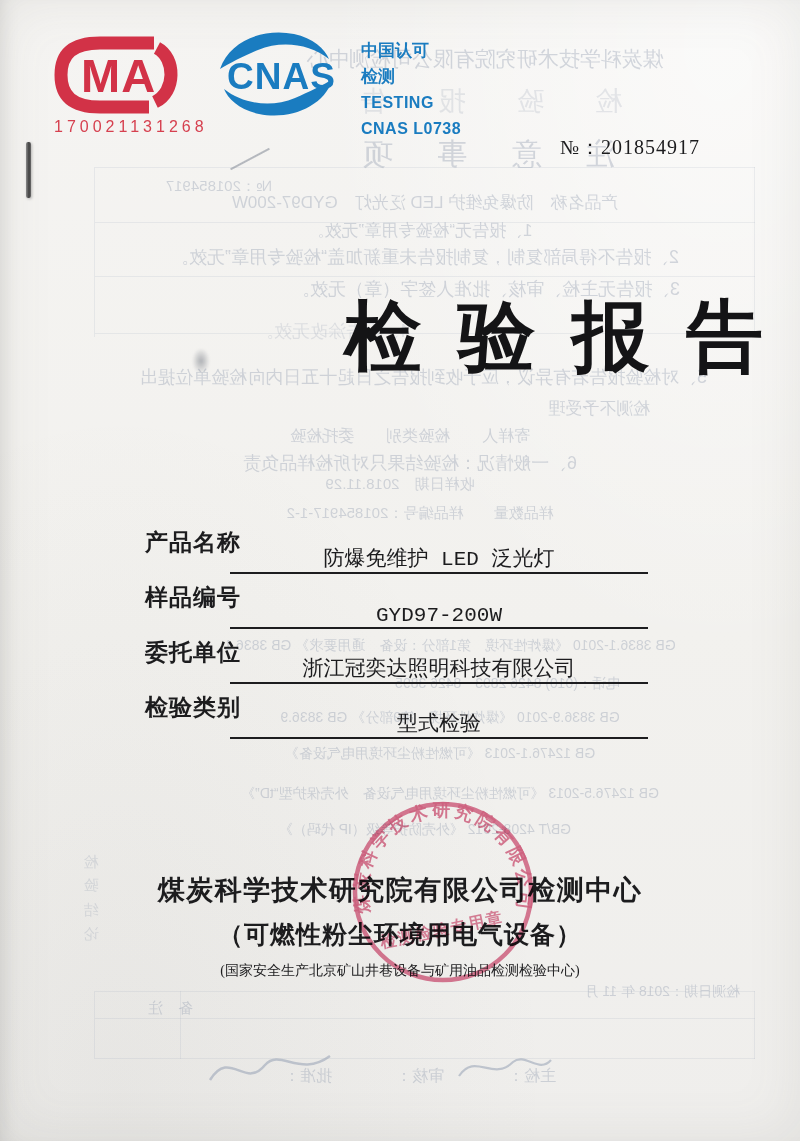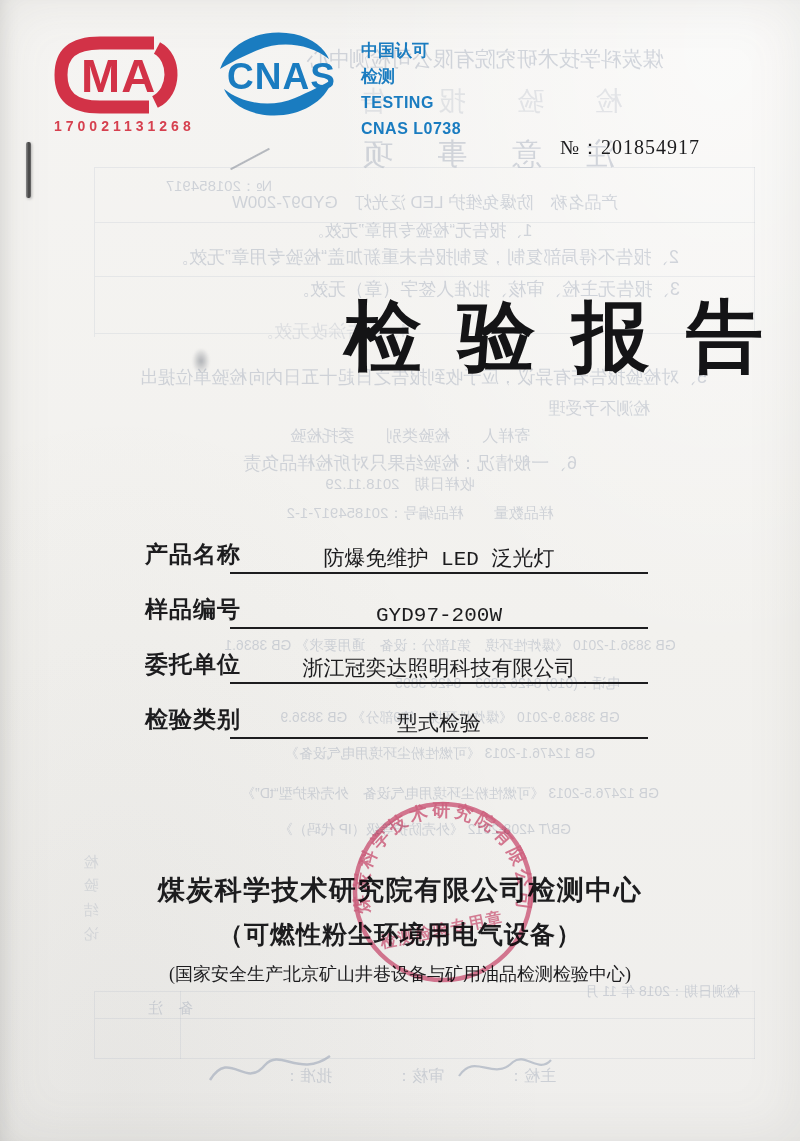--- a/index.html
+++ b/index.html
@@ -14,44 +14,44 @@
   
   .bl{position:absolute;transform:scaleX(-1);color:#8e99ad;opacity:.36;filter:blur(.55px);
       white-space:nowrap;overflow:hidden;z-index:1;}
   .gl{position:absolute;background:#93a0b4;opacity:.15;z-index:1;}
   .squig{position:absolute;z-index:1;opacity:.55;filter:blur(.4px);}
   .smudge{position:absolute;z-index:1;border-radius:50%;
       background:radial-gradient(rgba(88,94,106,.45),rgba(88,94,106,0) 70%);filter:blur(.8px);}
   .pencil{position:absolute;z-index:1;background:rgba(118,126,140,.5);filter:blur(.4px);}
   
   .cma-svg{position:absolute;left:50px;top:31px;z-index:2;}
-  .cma-number{position:absolute;left:54px;top:118px;z-index:2;font-size:14px;font-weight:700;
+  .cma-number{position:absolute;left:54px;top:118px;z-index:2;font-size:16px;font-weight:400;
       letter-spacing:4px;color:#d6404f;}
   .cnas-svg{position:absolute;left:206px;top:27px;z-index:2;}
   .cnas-text{position:absolute;left:361px;top:38px;z-index:2;color:#1a7cc0;font-weight:bold;line-height:26px;}
   .cnas-text .t1,.cnas-text .t2{font-size:17px;}
   .cnas-text .t3,.cnas-text .t4{font-size:16px;letter-spacing:.5px;}
   .report-no{position:absolute;left:560px;top:134px;z-index:2;font-size:20px;
       font-family:"Liberation Serif",serif;letter-spacing:1px;}
   .staple{position:absolute;left:26px;top:142px;width:5px;height:56px;z-index:2;border-radius:2px;
       background:linear-gradient(90deg,#8a8a8a,#3f3f3f 60%,#6b6b6b);box-shadow:1px 1px 3px rgba(0,0,0,.25);}
   
   .title{position:absolute;left:0;right:0;top:286px;z-index:2;text-align:right;
       font-size:77px;font-weight:bold;color:#141416;letter-spacing:.48em;text-indent:.48em;}
   
   .field-row{position:absolute;left:145px;width:503px;height:37px;z-index:2;}
-  .f-label{position:absolute;left:0;bottom:4px;font-size:23px;font-weight:bold;letter-spacing:1px;}
+  .f-label{position:absolute;left:0;bottom:16px;font-size:23px;font-weight:bold;letter-spacing:1px;}
   .f-value{position:absolute;left:85px;right:0;bottom:0;border-bottom:2px solid #1d1d1f;
       text-align:center;font-size:21px;
       font-family:"Liberation Mono","Liberation Serif",serif;}
   
   .issuer{position:absolute;left:0;right:0;top:872px;z-index:2;text-align:center;}
   .issuer-l1{font-size:27px;font-weight:bold;letter-spacing:1.5px;}
   .issuer-l2{font-size:25px;font-weight:bold;letter-spacing:1px;margin-top:10px;}
-  .issuer-l3{font-size:18px;margin-top:11px;font-family:"Liberation Serif",serif;}
+  .issuer-l3{font-size:14px;margin-top:11px;font-family:"Liberation Serif",serif;}
   
   .stamp{position:absolute;left:343px;top:792px;z-index:3;mix-blend-mode:multiply;opacity:.9;
       filter:blur(.3px);}
 </style>
 </head>
 <body>
 
 <div class="page">
 
   <div class="bl" style="left:250px;top:45px;width:470px;font-size:21px;text-align:center">煤炭科学技术研究院有限公司检测中心</div>

